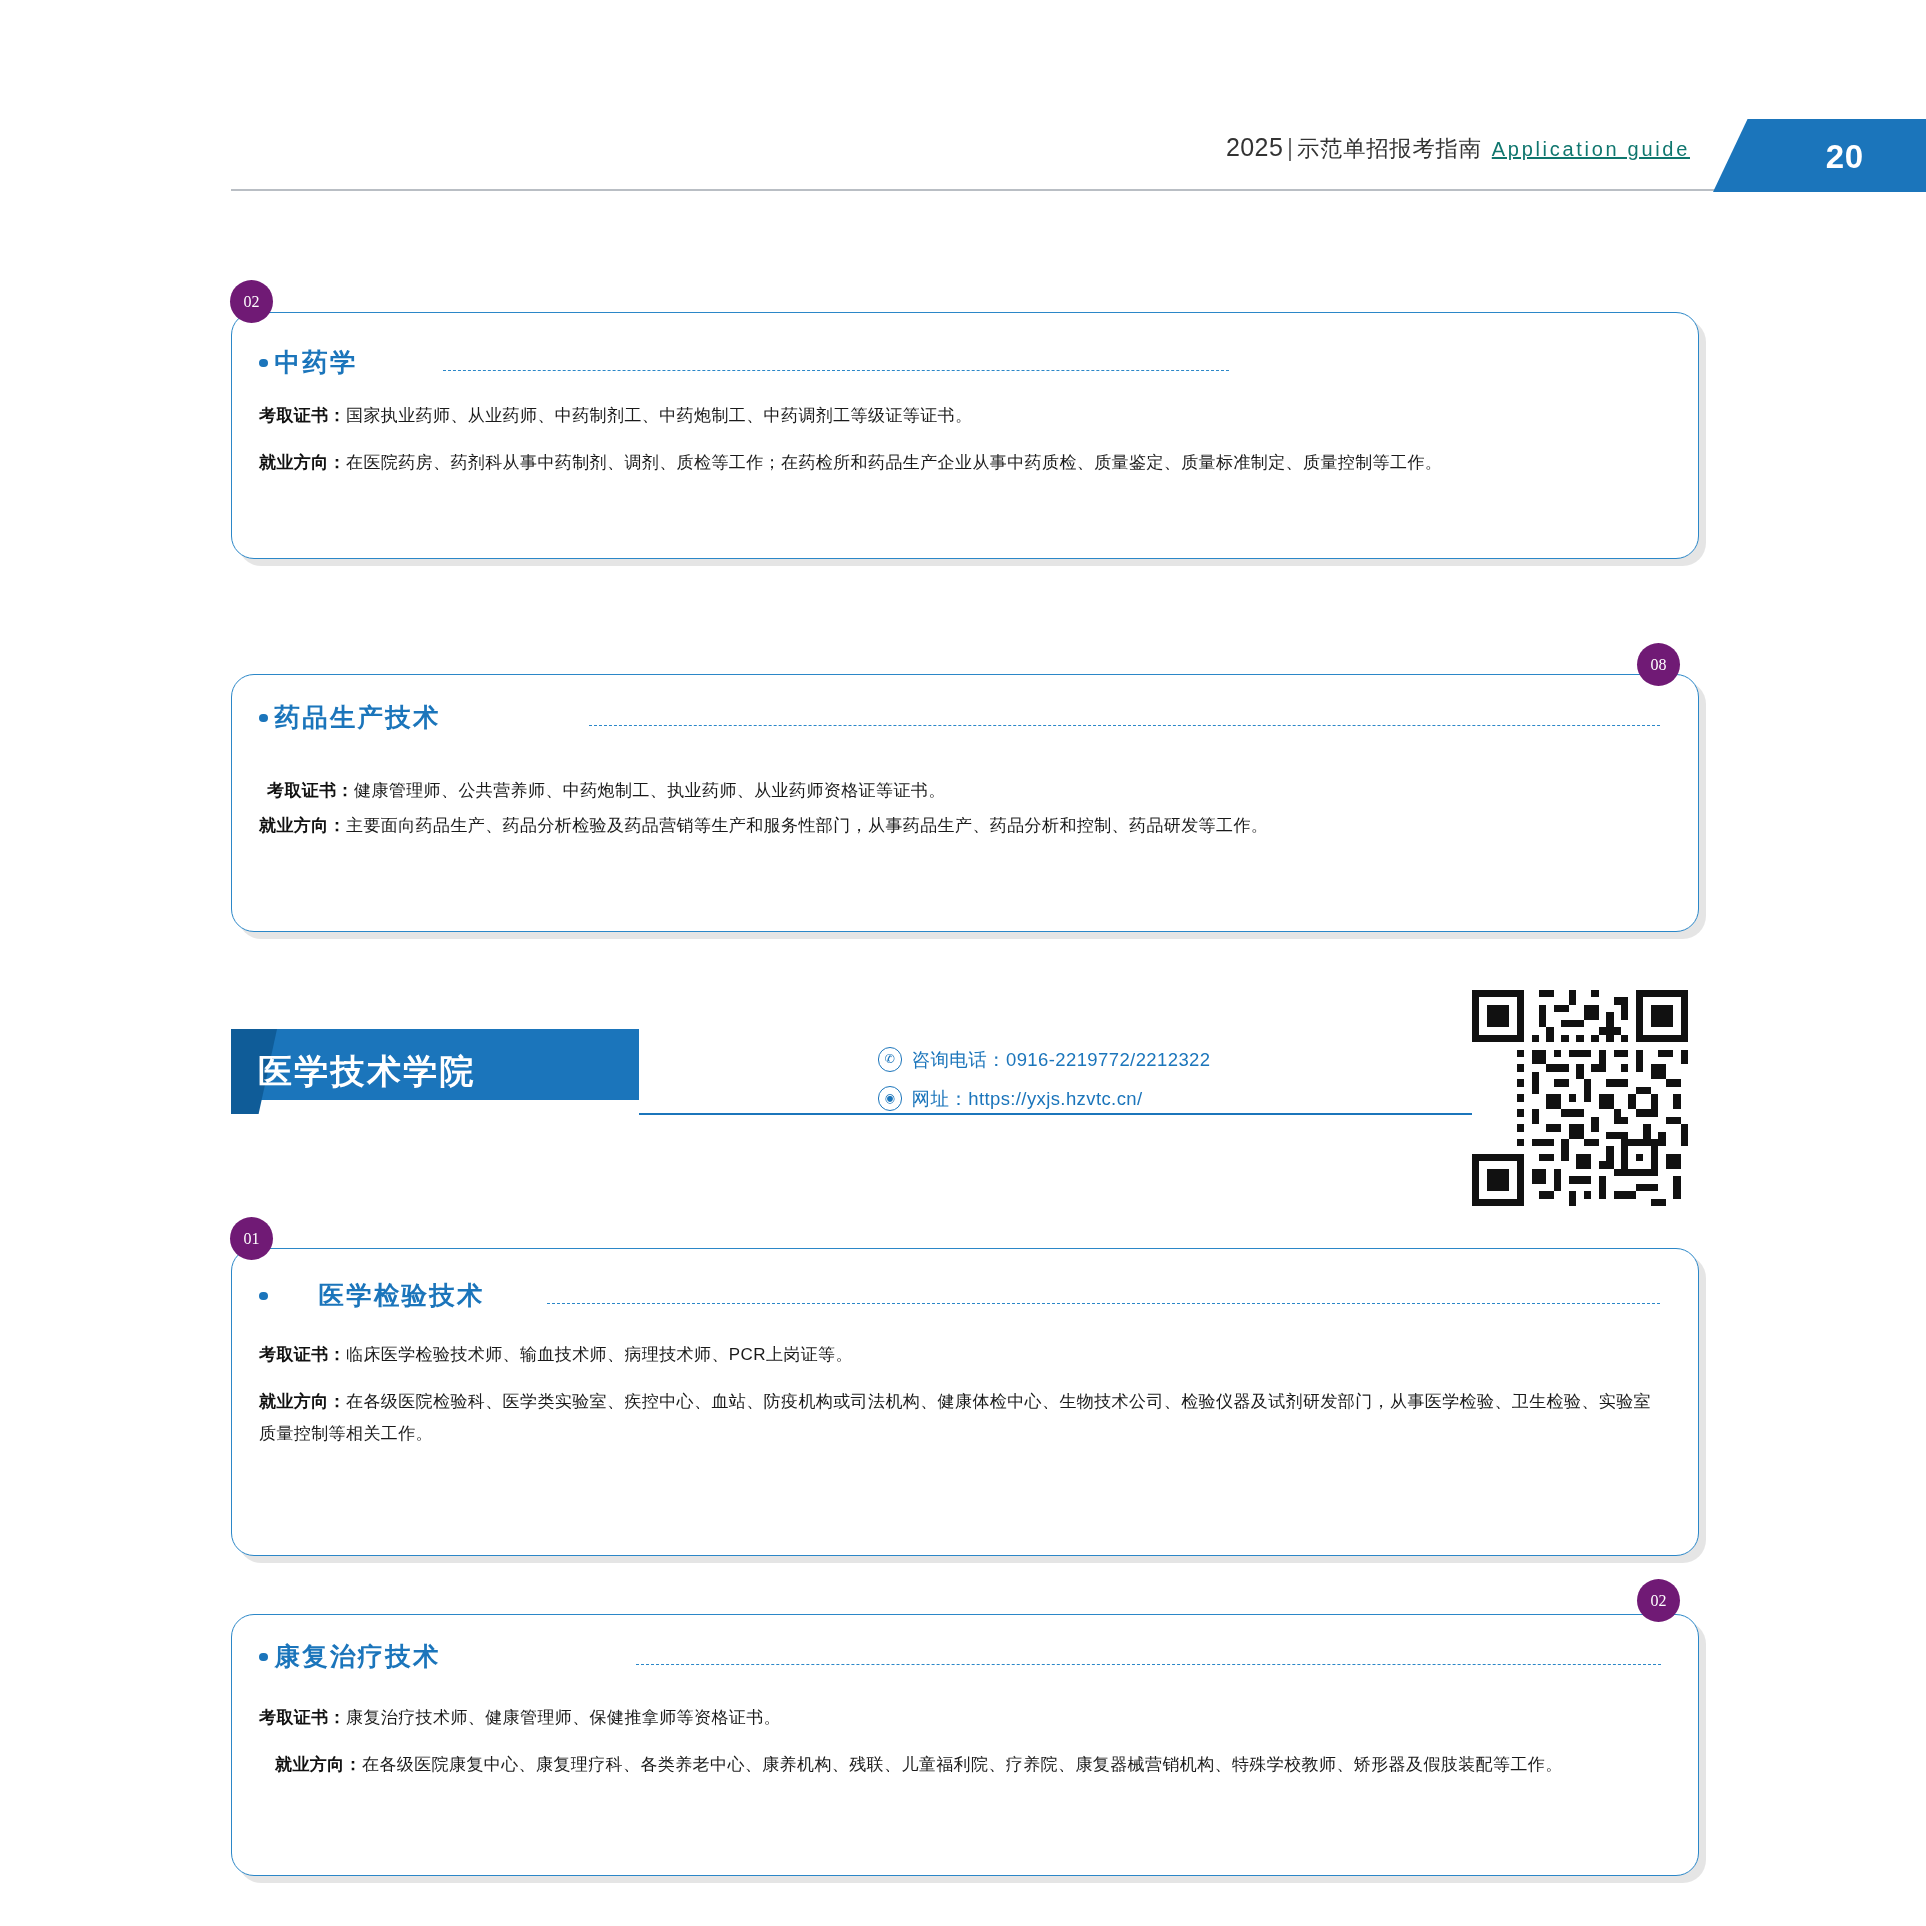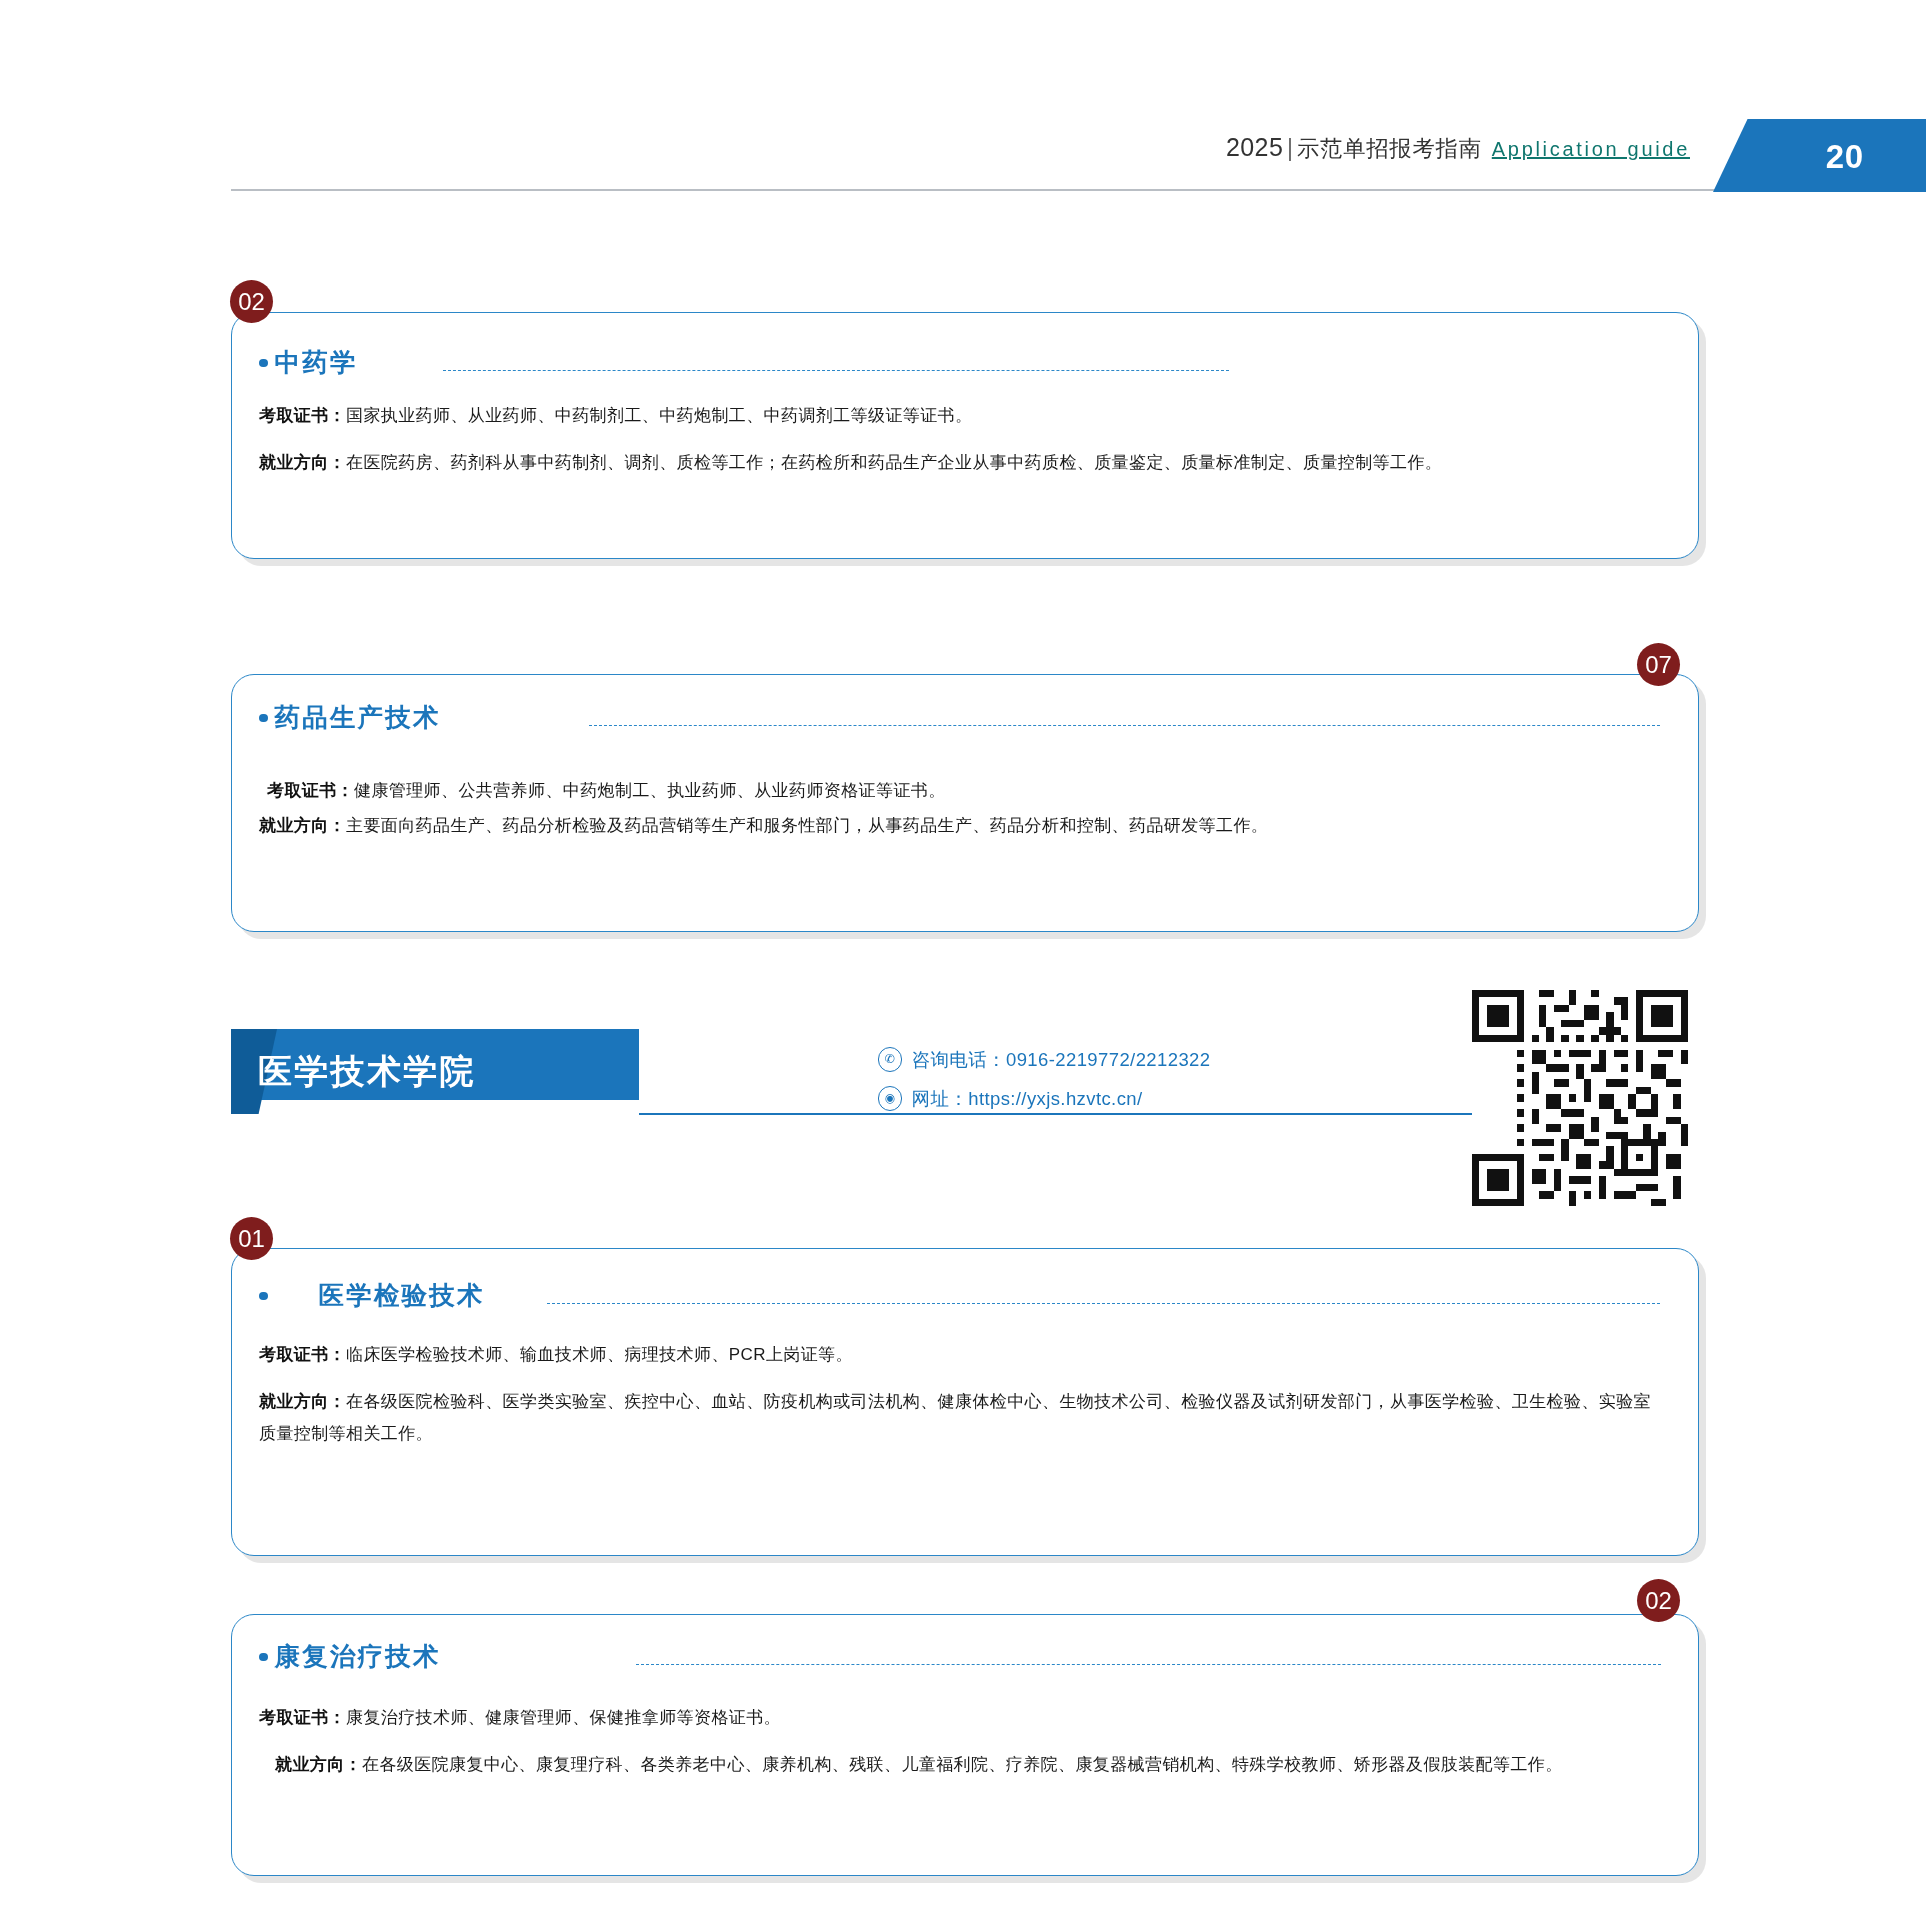--- a/index.html
+++ b/index.html
@@ -96,27 +96,27 @@
     border: 1.5px solid #2b87c8;
     border-radius: 23px;
     background: #ffffff;
     box-shadow: 7px 7px 0 rgba(0,0,0,0.10);
   }
   .badge {
     position: absolute;
     width: 43px;
     height: 43px;
     border-radius: 50%;
-    background: #7f1d1d;
+    background: #701a75;
     color: #ffffff;
-    font-size: 24px;
+    font-size: 16px;
     display: flex;
     align-items: center;
     justify-content: center;
-    font-family: Liberation Sans, sans-serif;
+    font-family: Liberation Serif, serif;
     z-index: 5;
   }
   .maj-title-row {
     position: absolute;
     display: flex;
     align-items: center;
     white-space: nowrap;
   }
   .maj-dot {
     width: 8.5px;
@@ -249,21 +249,21 @@
   <div class="dashline" style="left:443px; top:370px; width:786px;"></div>
 
   <div class="field" style="left:259px; top:400px; width:1395px;">
     <b>考取证书：</b><span>国家执业药师、从业药师、中药制剂工、中药炮制工、中药调剂工等级证等证书。</span>
   </div>
   <div class="field" style="left:259px; top:447px; width:1395px; text-indent:0;">
     <b>就业方向：</b><span>在医院药房、药剂科从事中药制剂、调剂、质检等工作；在药检所和药品生产企业从事中药质检、质量鉴定、质量标准制定、质量控制等工作。</span>
   </div>
 
   <div class="card" style="left:231px; top:674px; width:1468px; height:258px;"></div>
-  <div class="badge" style="left:1637px; top:643px;">07</div>
+  <div class="badge" style="left:1637px; top:643px;">08</div>
   <div class="maj-title-row" style="left:259px; top:701px;">
     <span class="maj-dot"></span>
     <span class="maj-title">药品生产技术</span>
   </div>
   <div class="dashline" style="left:589px; top:725px; width:1071px;"></div>
 
   <div class="field" style="left:267px; top:763px; width:1395px;margin-top:12px;">
     <b>考取证书：</b><span>健康管理师、公共营养师、中药炮制工、执业药师、从业药师资格证等证书。</span>
   </div>
   <div class="field" style="left:259px; top:810px; width:1395px;">

